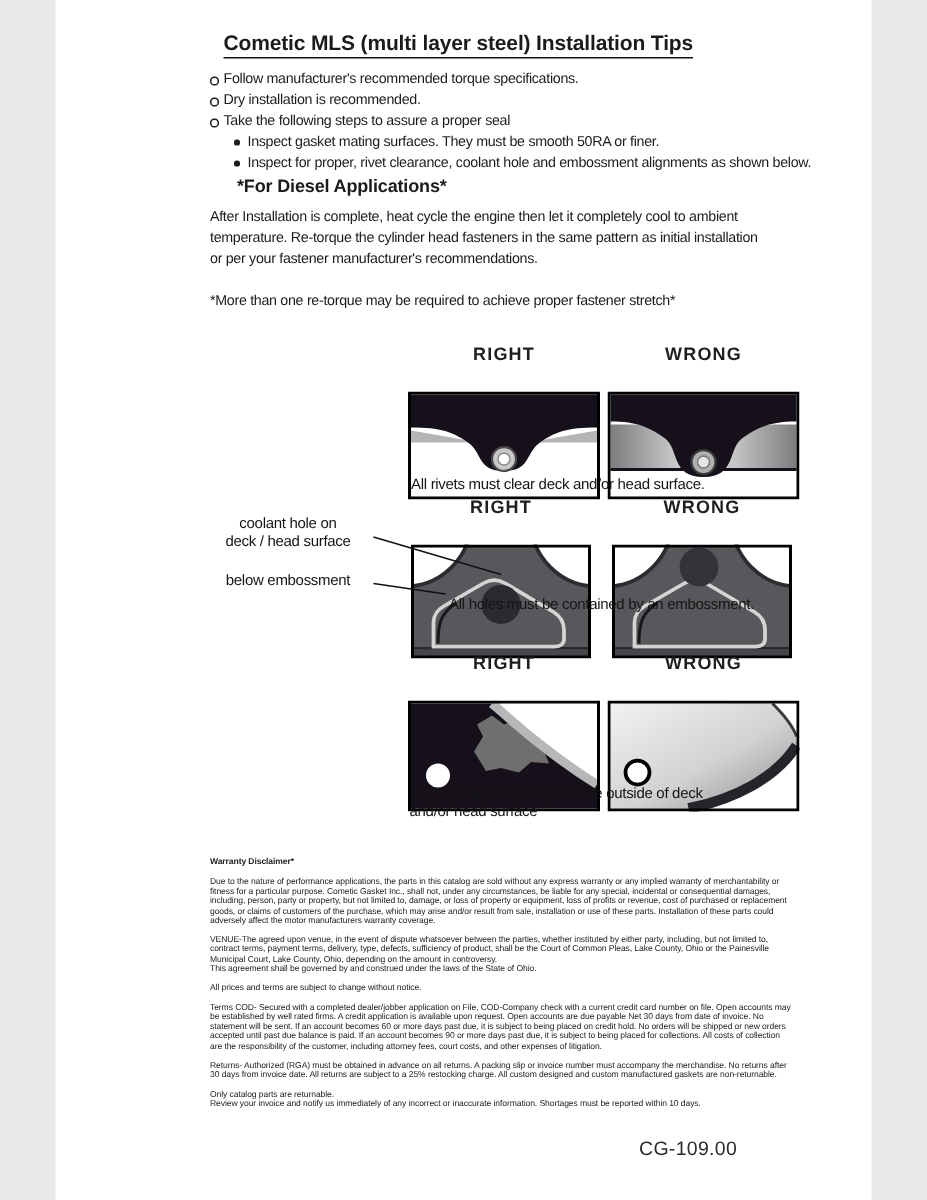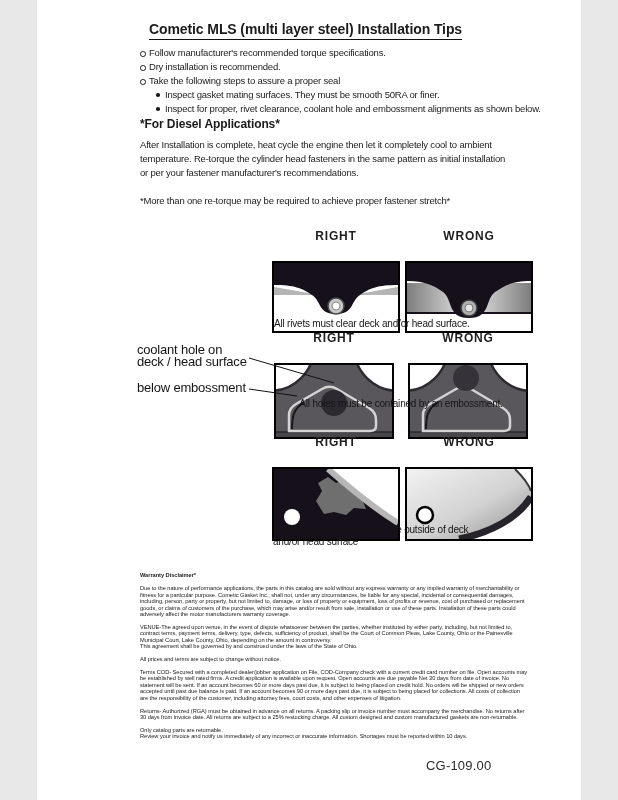--- a/index.html
+++ b/index.html
@@ -15,30 +15,30 @@
     border-bottom:1.5px solid #111;padding-bottom:2px;display:inline-block;}
   
   .bullets{position:absolute;left:103px;top:46px;width:470px;font-size:9.5px;letter-spacing:-0.2px;}
   .b-line{position:relative;padding-left:9px;line-height:14px;}
   .b-sub{padding-left:25px;}
   .mk{position:absolute;top:5px;width:3.5px;height:3.5px;border-radius:50%;}
   .mk-o{left:0;border:1px solid #1b1b1b;}
   .mk-f{left:16px;background:#1b1b1b;}
   
   .diesel{position:absolute;left:103px;top:117px;width:470px;font-size:9.5px;letter-spacing:-0.2px;line-height:14px;}
-  .diesel h2{font-size:12px;font-weight:bold;margin:0 0 7px 0;letter-spacing:-0.1px;}
+  .diesel h2{font-size:12px;font-weight:bold;margin:0 0 7px 18px;letter-spacing:-0.1px;}
   .diesel p{margin:0 0 14px 0;}
   
   .figrow{position:absolute;display:flex;gap:5px;}
   .figcol{display:flex;flex-direction:column;gap:17px;}
   .fig-head{font-size:12px;font-weight:bold;text-align:center;letter-spacing:0.8px;color:#1e1e1e;margin-bottom:1px;}
   .figbox{display:block;}
   .fig-cap{position:absolute;font-size:10px;letter-spacing:-0.2px;color:#151515;}
   .cap-center{text-align:center;}
-  .fig-label{position:absolute;font-size:13px;letter-spacing:-0.2px;line-height:11.5px;text-align:left;color:#151515;}
+  .fig-label{position:absolute;font-size:10px;letter-spacing:-0.2px;line-height:11.5px;text-align:center;color:#151515;}
   .leader{position:absolute;left:208px;top:352px;}
   
   .fineprint{position:absolute;left:103px;top:572px;width:440px;font-size:5.7px;line-height:6.4px;letter-spacing:-0.05px;color:#222;}
   .fineprint .fp-head{font-weight:bold;margin:0 0 7px 0;}
   .fineprint p{margin:0 0 6.5px 0;}
   
   .footer{position:absolute;left:389px;top:758px;font-size:13px;letter-spacing:0.2px;color:#2a2a2a;text-align:right;}
 </style>
 </head>
 <body>

